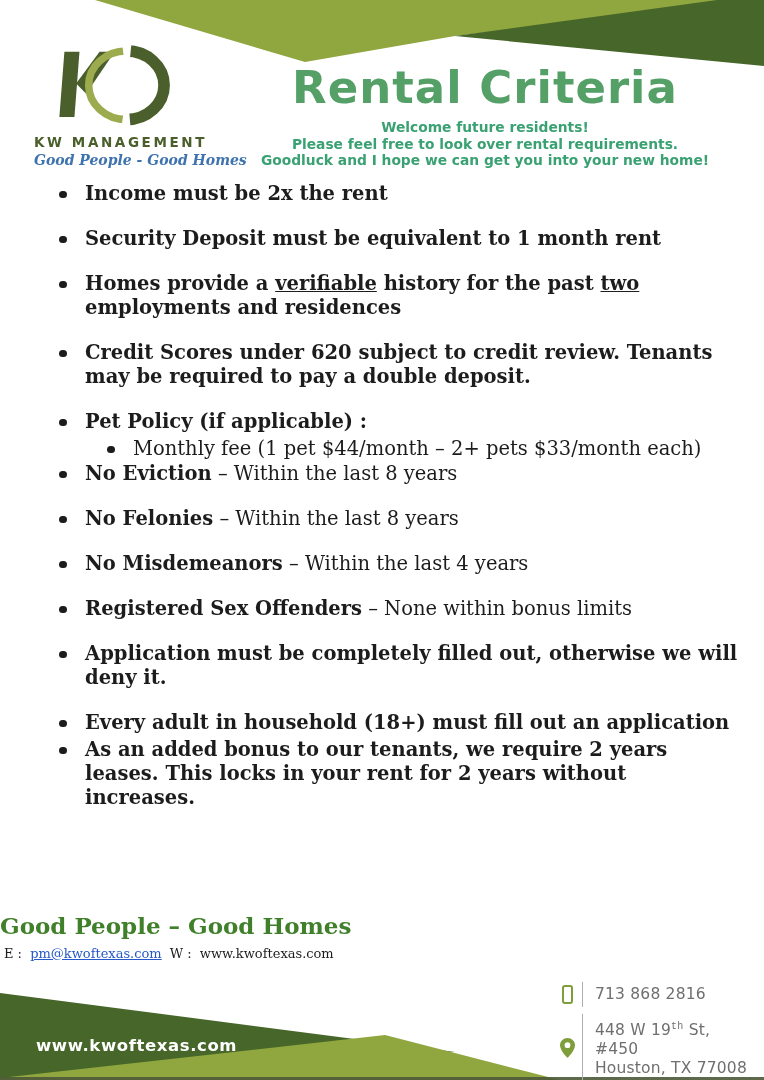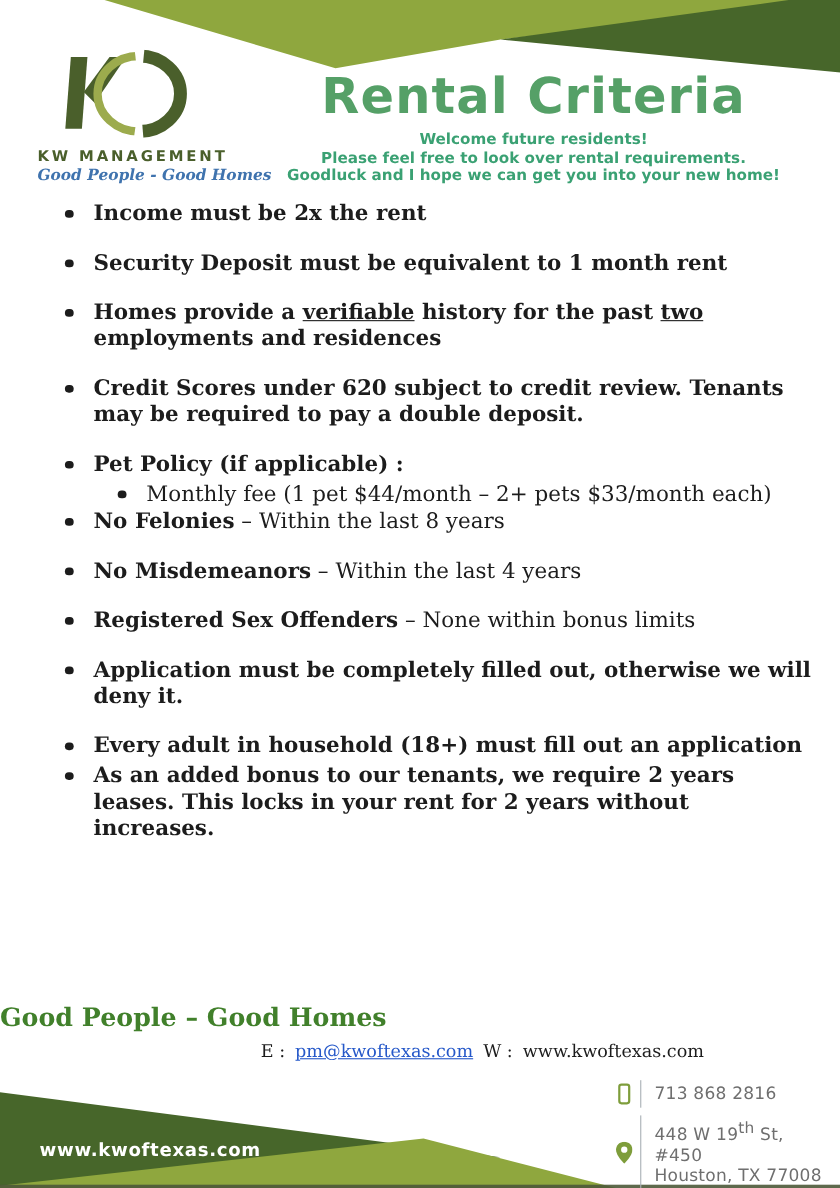--- a/index.html
+++ b/index.html
@@ -72,22 +72,22 @@
   ul.criteria li span{font-weight:400;}
   ul.criteria li span.b{font-weight:700;}
   ul.criteria li span.u{text-decoration:underline;}
 
   
   .slogan{
     position:absolute;top:912px;left:0;width:764px;text-align:left;
     font-size:23px;font-weight:bold;color:var(--slogan-green);
   }
   .contact-line{
-    position:absolute;top:946px;left:0;width:640px;text-align:right;
-    font-size:16px;color:var(--text-black);
+    position:absolute;top:946px;left:0;width:640px;text-align:left;
+    font-size:13px;color:var(--text-black);
   }
   .contact-line .lbl{margin:0 4px;}
   .contact-line a{color:var(--link-blue);text-decoration:underline;cursor:pointer;}
 
   
   .banner-url{
     position:absolute;left:36px;top:1036px;
     font-family:"DejaVu Sans","Liberation Sans",sans-serif;
     font-size:16.5px;font-weight:bold;letter-spacing:0.6px;color:#ffffff;
   }
@@ -98,21 +98,21 @@
     font-family:"DejaVu Sans","Liberation Sans",sans-serif;
     color:var(--contact-gray);
   }
   .contact-row{display:flex;align-items:center;margin-bottom:7px;}
   .icon-cell{width:30px;display:flex;align-items:center;justify-content:center;flex:none;}
   .text-cell{
     border-left:1.5px solid #a9b0b5;padding:3px 0 3px 12px;
     font-size:15.5px;line-height:19px;letter-spacing:0.2px;
   }
   .phone-glyph{width:11px;height:19px;border:2px solid var(--icon-olive);border-radius:3px;}
-  sup{font-size:14px;}
+  sup{font-size:10px;font-family:Liberation Mono, monospace;}
 </style>
 </head>
 <body>
 
 <div class="page">
 
   <svg class="deco top" width="764" height="70" viewBox="0 0 764 70" aria-hidden="true">
     <polygon points="95,0 764,0 455,36 305,62" style="fill:var(--light-green)"></polygon>
     <polygon points="455,36 717,0 764,0 764,66" style="fill:var(--dark-green)"></polygon>
   </svg>
@@ -139,20 +139,21 @@
     </div>
   </div>
 
   <ul class="criteria">
       <li class="lv1"><span class="b">Income must be 2x the rent</span></li>
       <li class="lv1"><span class="b">Security Deposit must be equivalent to 1 month rent</span></li>
       <li class="lv1"><span class="b">Homes provide a </span><span class="b u">verifiable</span><span class="b"> history for the past </span><span class="b u">two</span><span class="b"> employments and residences</span></li>
       <li class="lv1"><span class="b">Credit Scores under 620 subject to credit review. Tenants may be required to pay a double deposit.</span></li>
       <li class="lv1 tight"><span class="b">Pet Policy (if applicable) :</span></li>
       <li class="lv2"><span>Monthly fee (1 pet $44/month – 2+ pets $33/month each)</span></li>
+      <li class="lv1"><span class="b">No Eviction</span><span> – Within the last 8 years</span></li>
       <li class="lv1"><span class="b">No Felonies</span><span> – Within the last 8 years</span></li>
       <li class="lv1"><span class="b">No Misdemeanors</span><span> – Within the last 4 years</span></li>
       <li class="lv1"><span class="b">Registered Sex Offenders</span><span> – None within bonus limits</span></li>
       <li class="lv1"><span class="b">Application must be completely filled out, otherwise we will deny it.</span></li>
       <li class="lv1 tight"><span class="b">Every adult in household (18+) must fill out an application</span></li>
       <li class="lv1"><span class="b">As an added bonus to our tenants, we require 2 years leases. This locks in your rent for 2 years without increases.</span></li>
     </ul>
 
   <div class="slogan">Good People – Good Homes</div>
 

